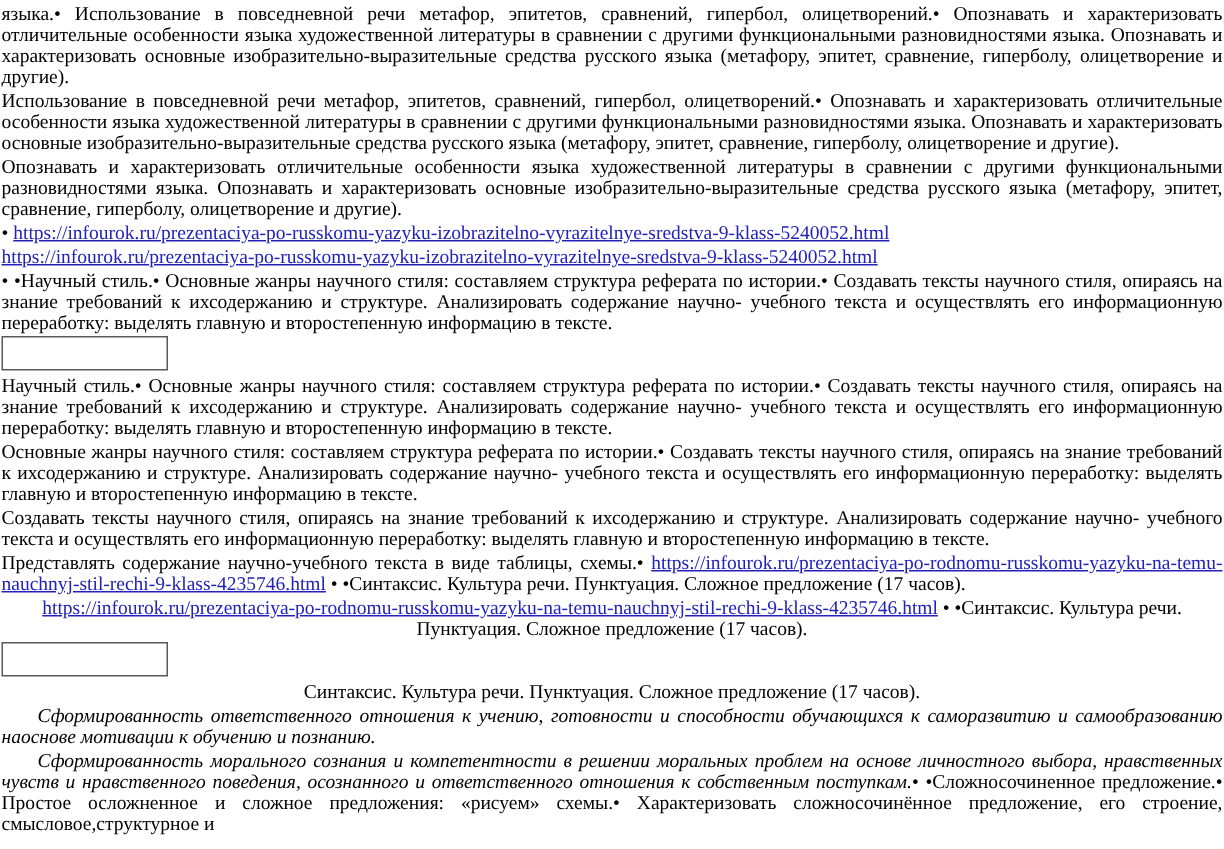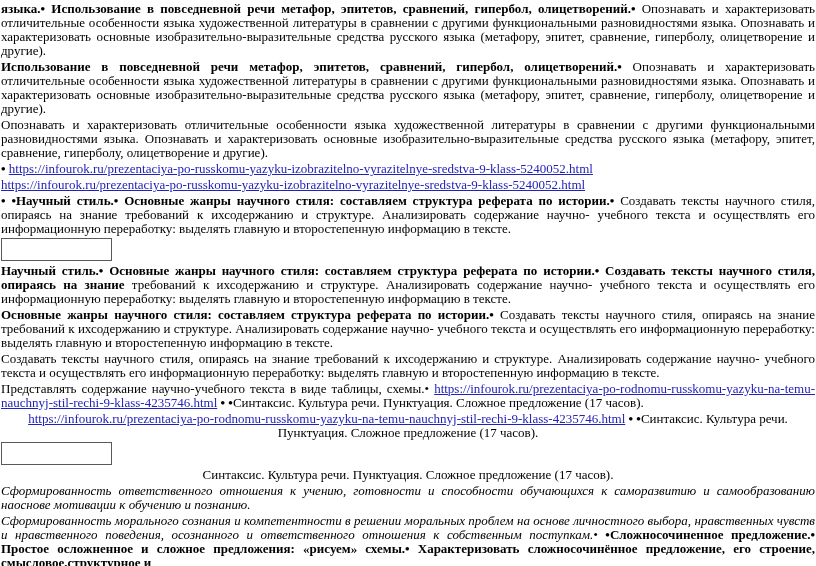--- a/index.html
+++ b/index.html
@@ -13,23 +13,23 @@
     color: #000000;
     font-family: "Liberation Serif", "DejaVu Serif", serif;
     font-size: 13px;
     line-height: 14px;
   }
   .para { margin: 0 0 2px 0; }
   .align-justify { text-align: justify; text-justify: inter-word; }
   .align-center  { text-align: center; }
   .align-left    { text-align: left; }
   .run { white-space: normal; }
-  .run.regular { font-weight: bold; font-style: normal; }
+  .run.regular { font-weight: normal; font-style: normal; }
   .run.bold    { font-weight: normal; }
-  .run.italic  { font-style: italic; }
+  .run.italic  { font-style: italic; margin-left: 24px; }
   a.run.link {
     color: #2222bb;
     text-decoration: underline;
     word-break: break-word;
     cursor: pointer;
   }
   .empty-box {
     width: 109px;
     height: 21px;
     border: 1px solid #595959;

